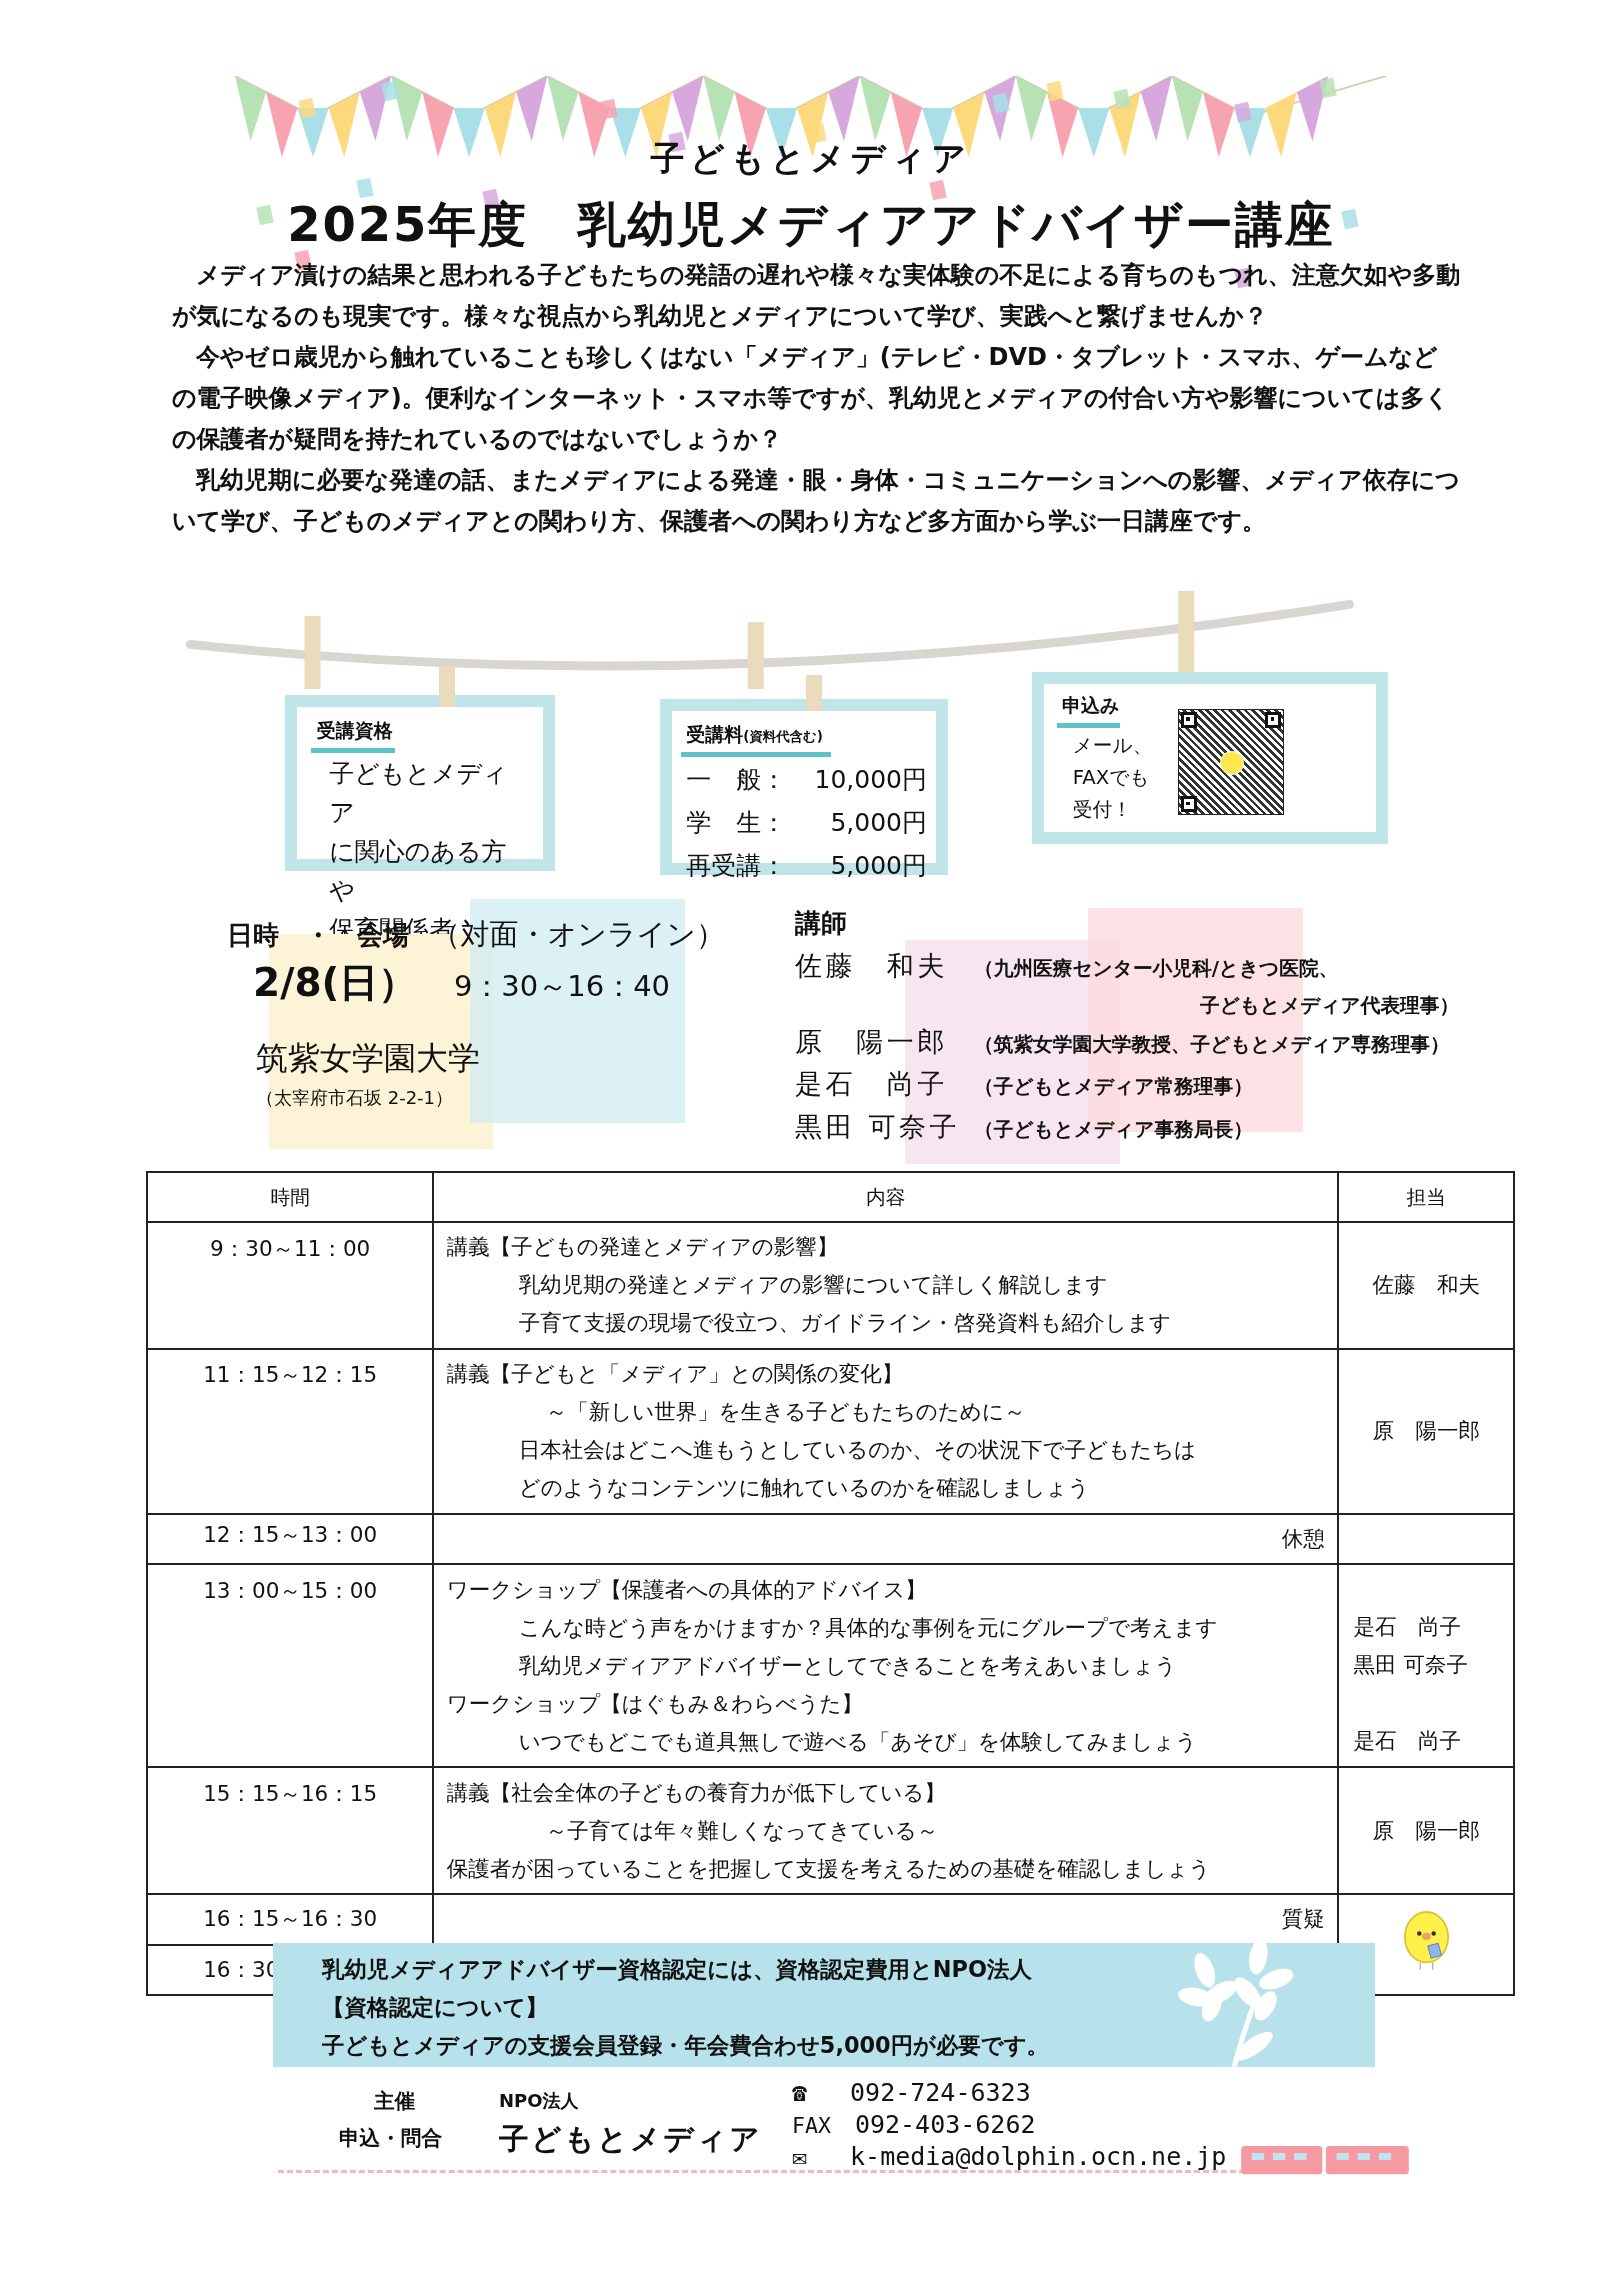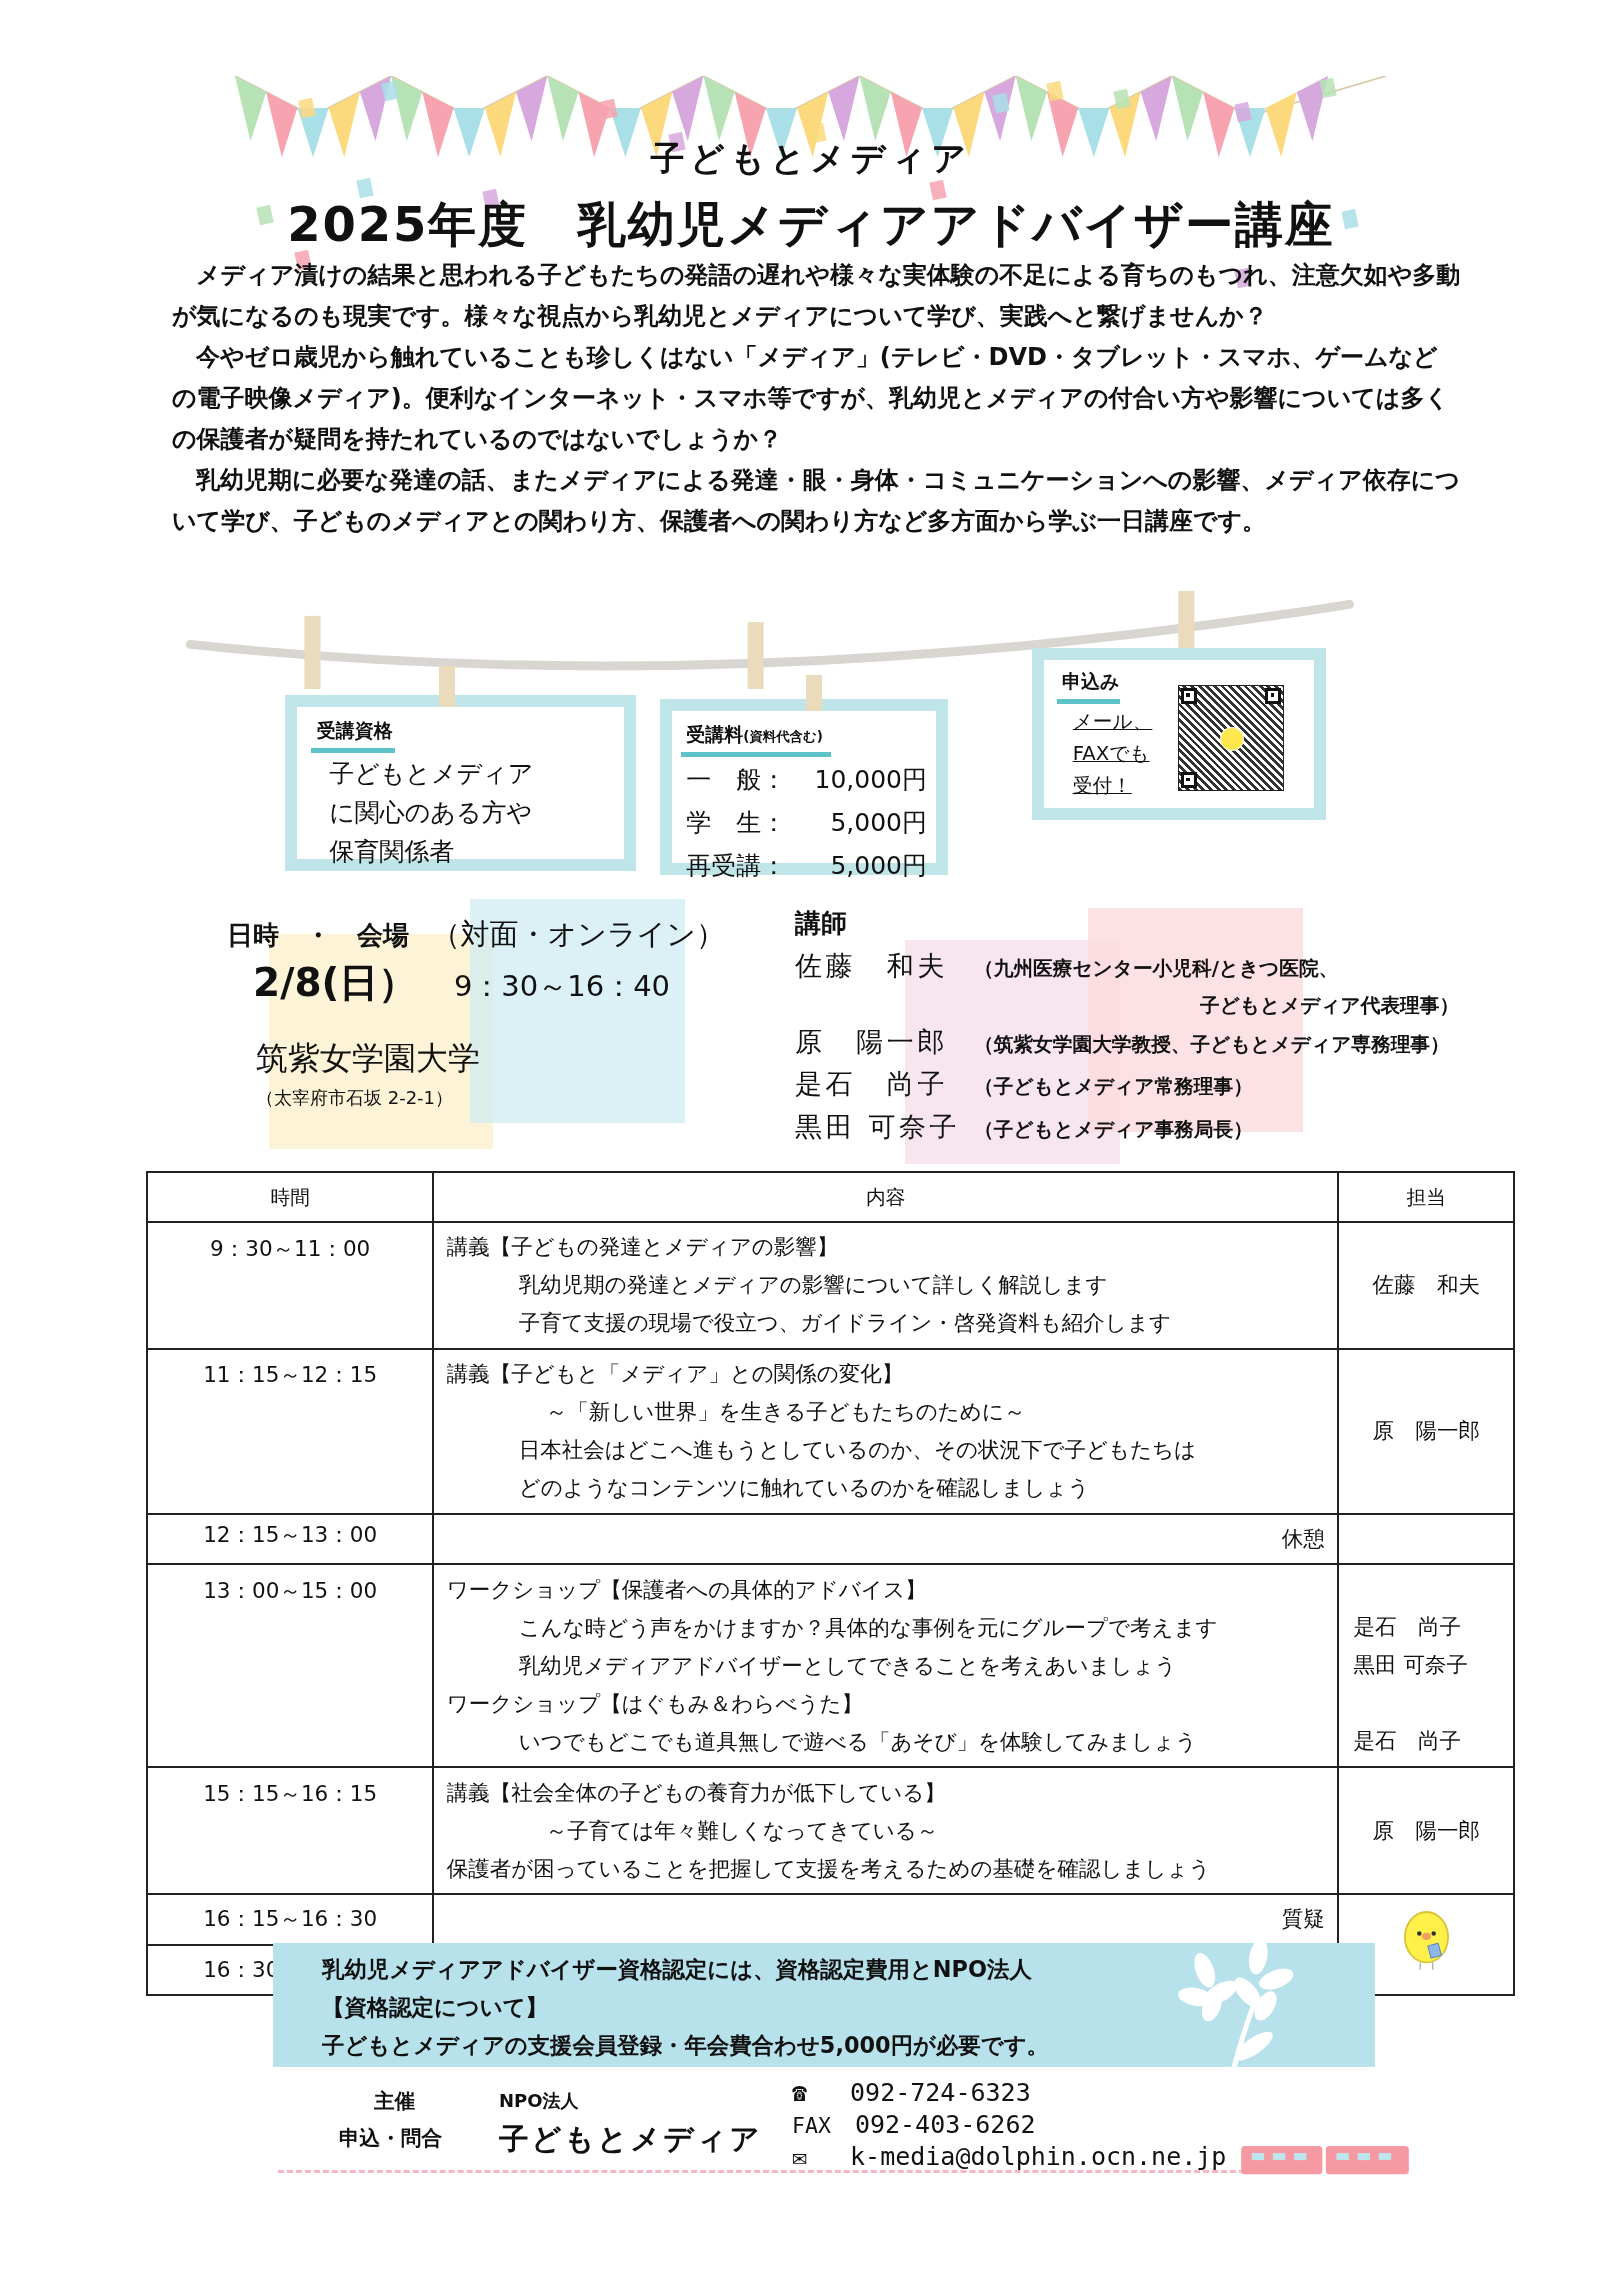--- a/index.html
+++ b/index.html
@@ -126,21 +126,21 @@
   <p>乳幼児期に必要な発達の話、またメディアによる発達・眼・身体・コミュニケーションへの影響、メディア依存について学び、子どものメディアとの関わり方、保護者への関わり方など多方面から学ぶ一日講座です。</p>
 </div>
 
 <svg id="line-svg" viewBox="0 0 1340 120">
   <path d="M30 70 Q 640 135 1330 25" stroke="#d9d6d2" stroke-width="10" fill="none" stroke-linecap="round"></path>
   <rect x="158" y="38" width="18" height="100" fill="#eadbbd"></rect>
   <rect x="655" y="45" width="18" height="80" fill="#eadbbd"></rect>
   <rect x="1138" y="10" width="18" height="110" fill="#eadbbd"></rect>
 </svg>
 
-<div class="card" style="left:285px;top:695px;width:351px;height:176px;padding:10.7px 14.3px 0 19.7px;">
+<div class="card" style="left:285px;top:695px;width:270px;height:176px;padding:10.7px 14.3px 0 19.7px;">
   <div style="position:absolute;left:142px;top:-41px;width:16px;height:41px;background:#eadbbd"></div>
   <div class="card-title">受講資格</div>
   <div class="card-body" style="padding-left:12.5px;">
     <div>子どもとメディア</div>
     <div>に関心のある方や</div>
     <div>保育関係者</div>
   </div>
 </div>
 
 <div class="card" style="left:660px;top:699px;width:288px;height:176px;padding:10.7px 9px 0 14.3px;">
@@ -155,21 +155,21 @@
         <span class="lbl">学　生：</span>
         <span class="val">5,000円</span>
       </div>
     <div class="fee-row">
         <span class="lbl">再受講：</span>
         <span class="val">5,000円</span>
       </div>
   </div>
 </div>
 
-<div class="card" style="left:1032px;top:648px;width:294px;height:172px;padding:9px 10.7px 0 18px;text-decoration:underline;">
+<div class="card" style="left:1032px;top:672px;width:356px;height:172px;padding:9px 10.7px 0 18px;">
   <div class="card-title">申込み</div>
   <div class="card-body" style="font-size:19.7px;line-height:32px;padding-left:10.7px;">
     <div>メール、</div>
     <div>FAXでも</div>
     <div>受付！</div>
   </div>
   <div class="qr" style="left:134px;top:25px;">
     <div class="eye" style="left:1.8px;top:1.8px"></div>
     <div class="eye" style="right:1.8px;top:1.8px"></div>
     <div class="eye" style="left:1.8px;bottom:1.8px"></div>

